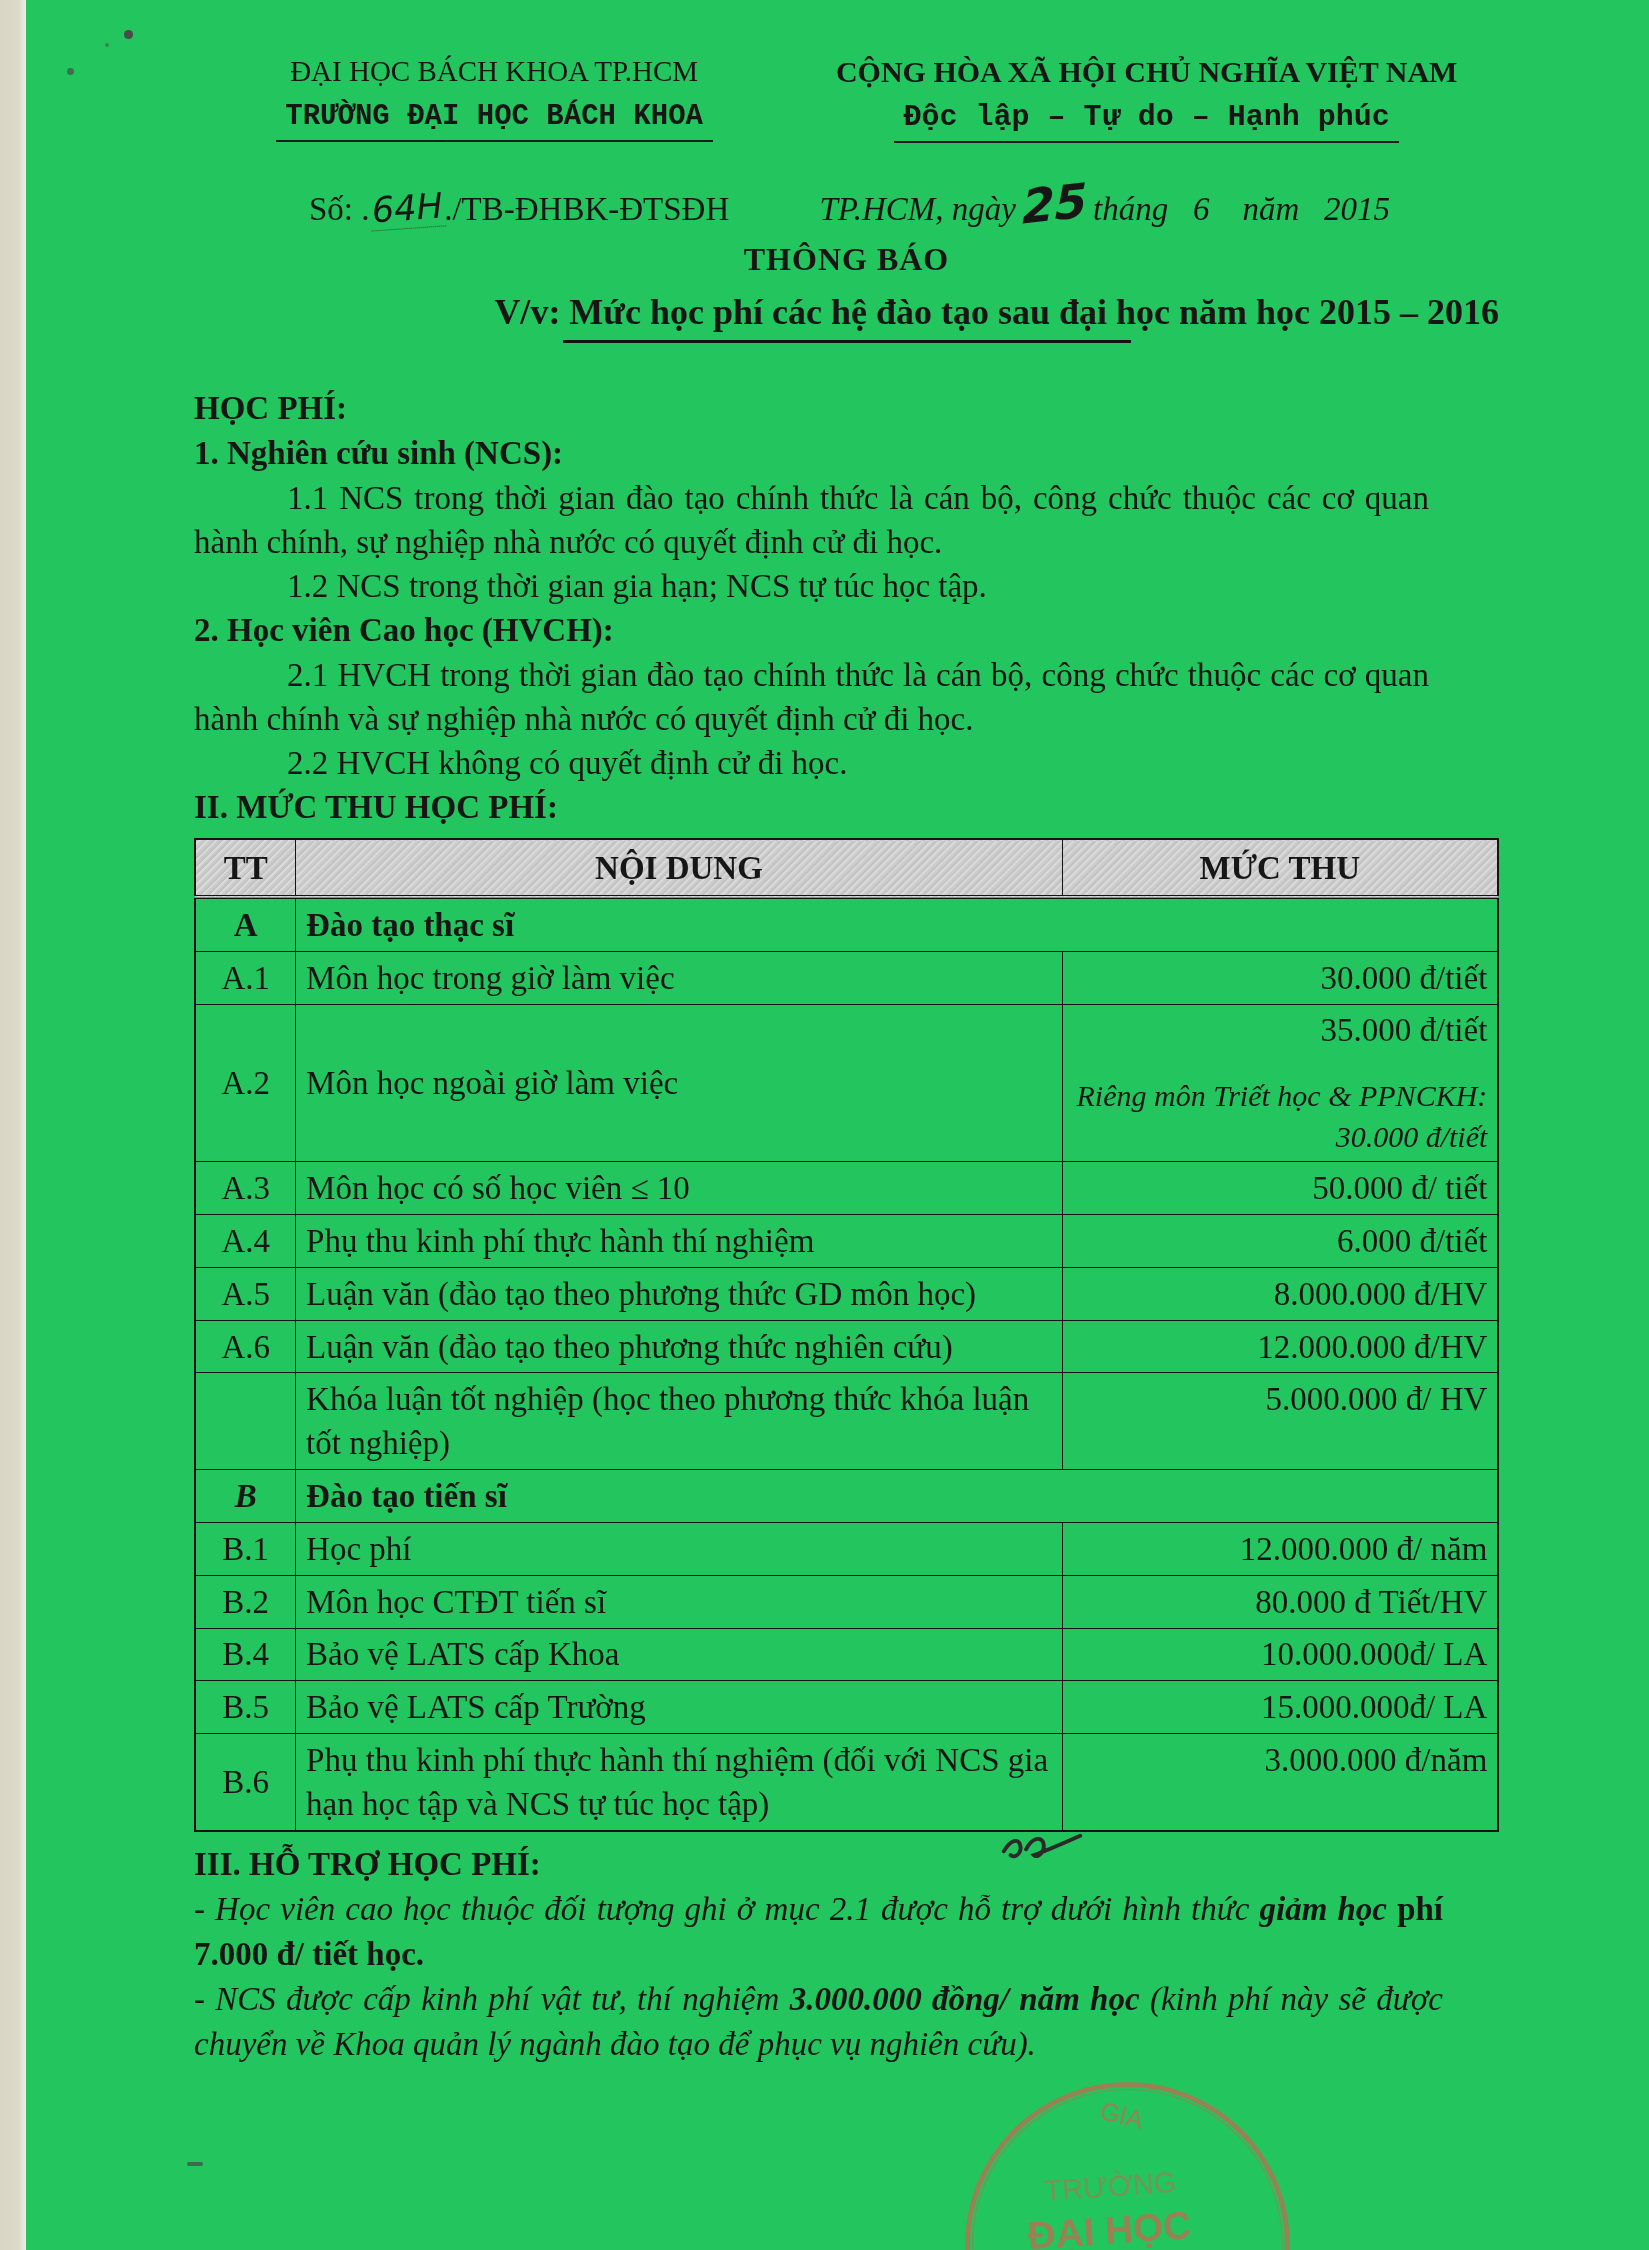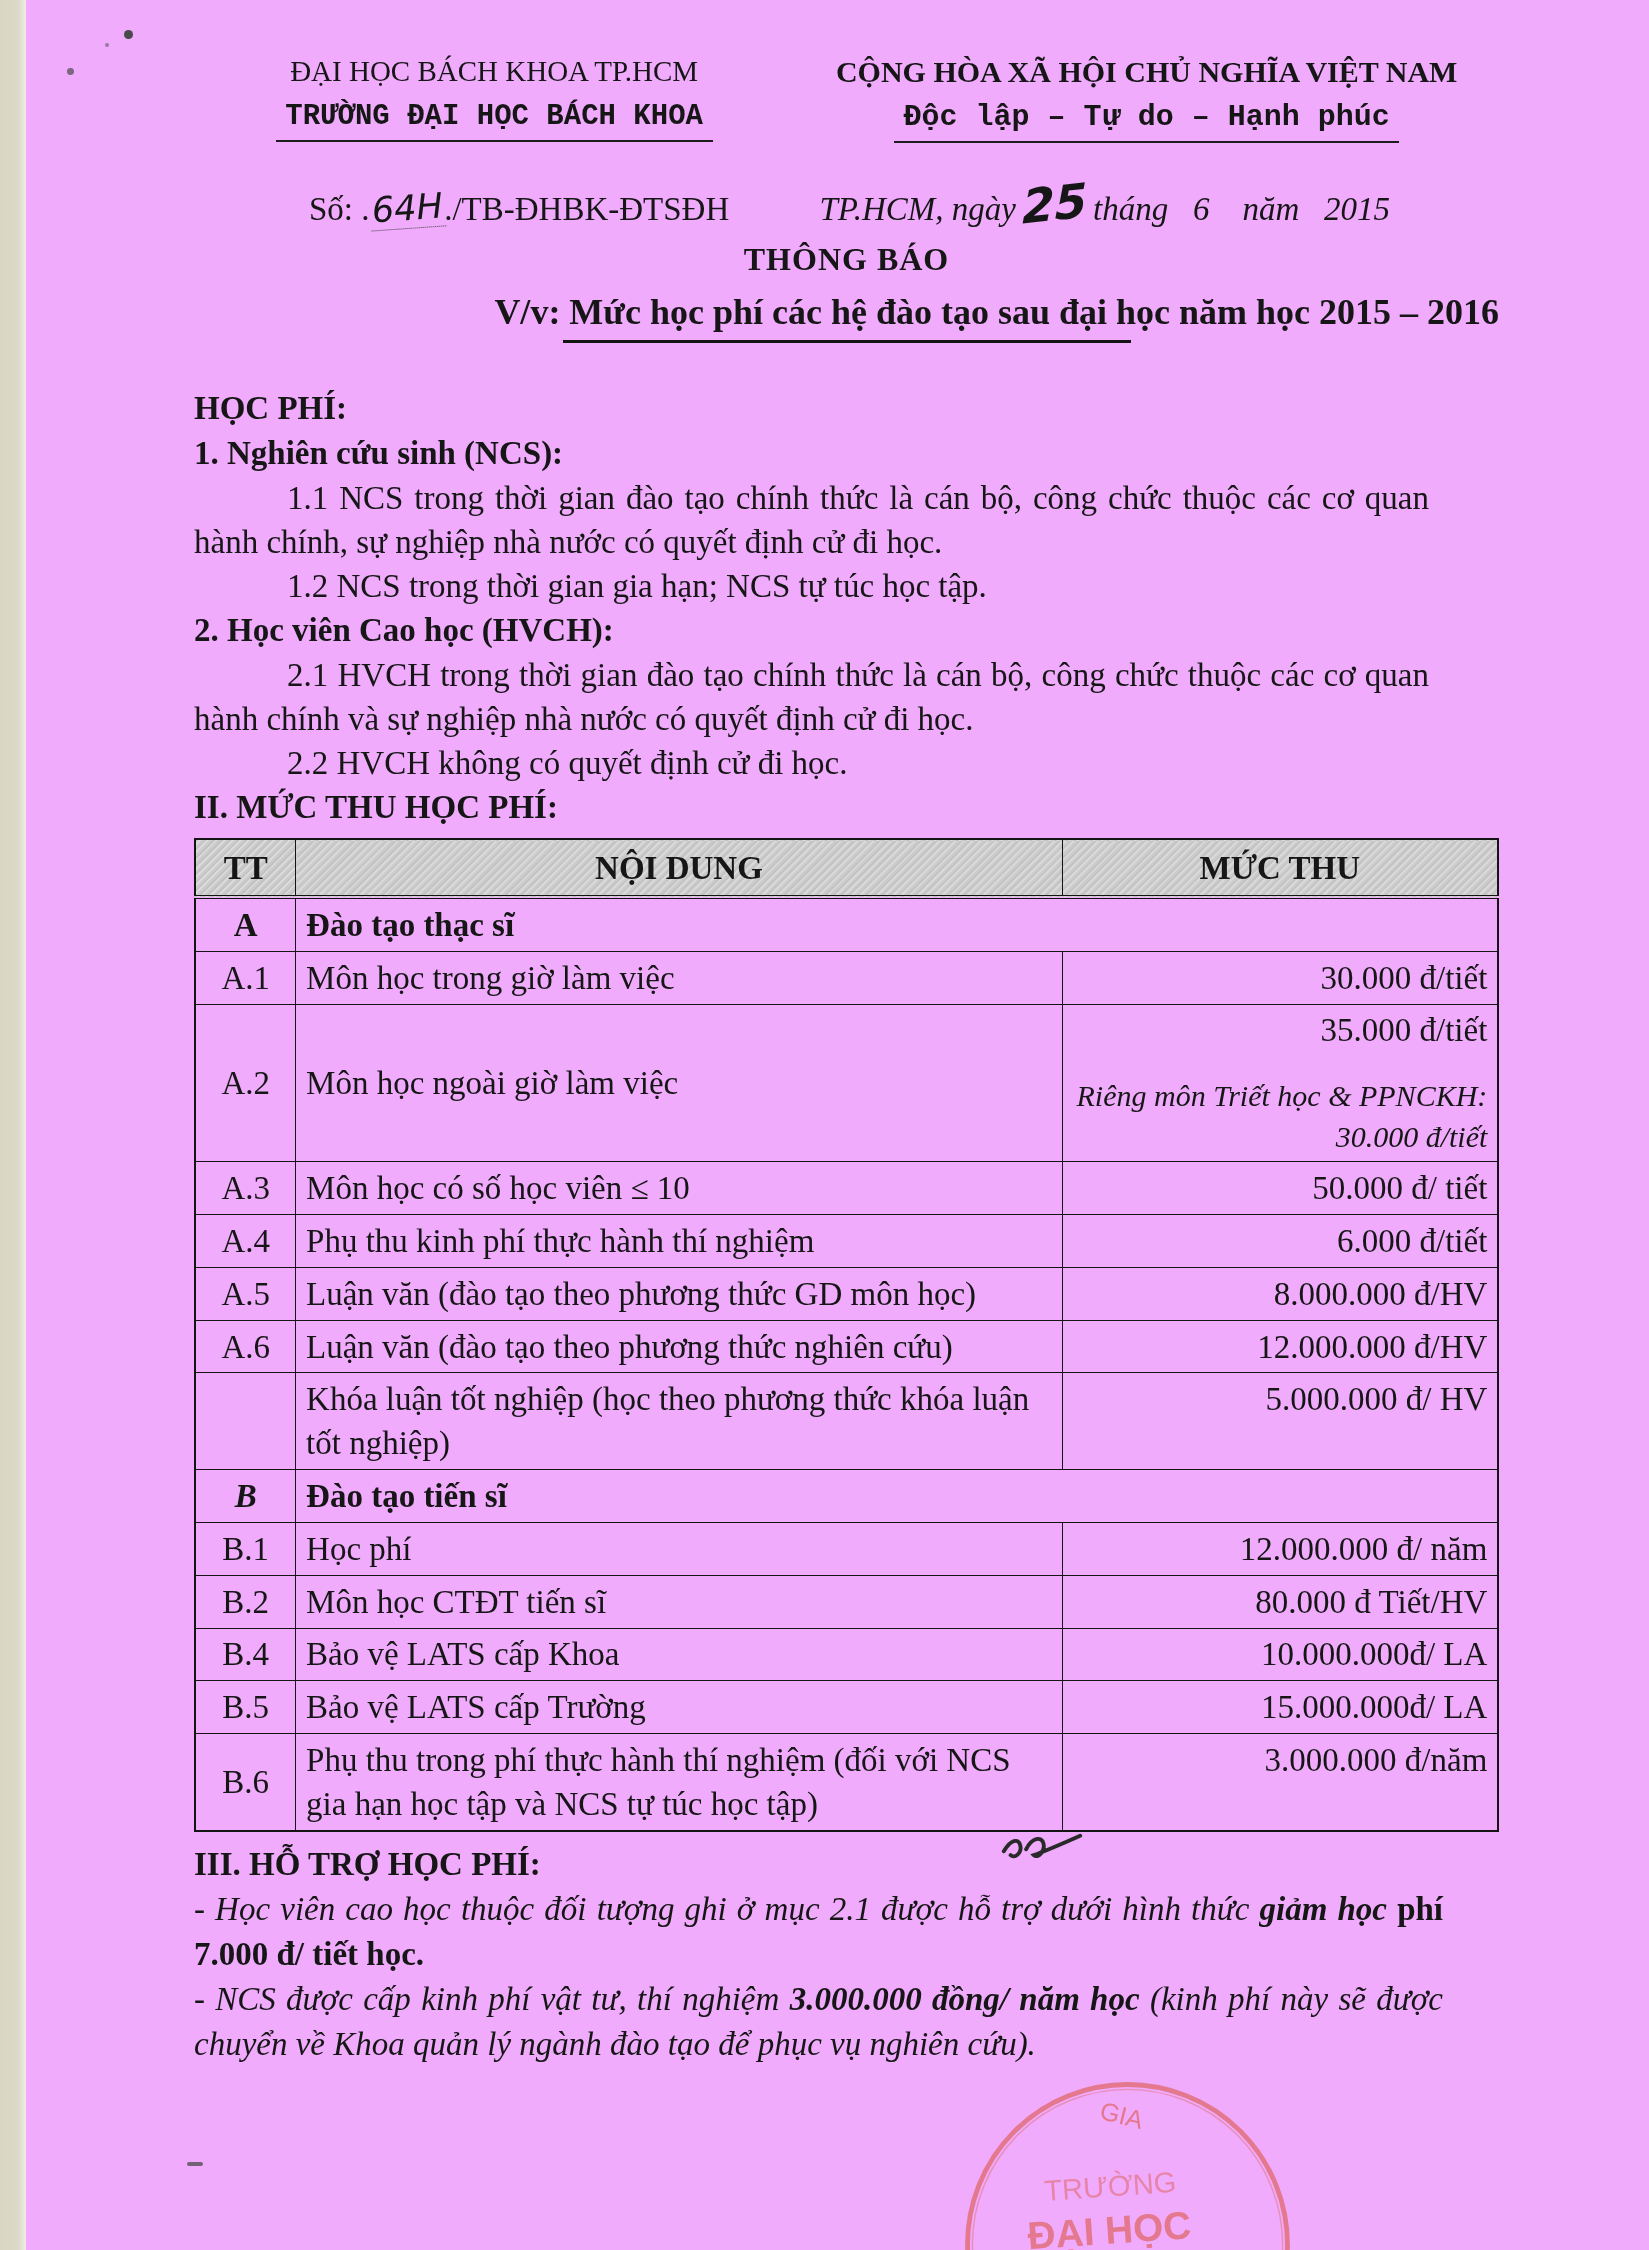--- a/index.html
+++ b/index.html
@@ -1,19 +1,19 @@
 <!DOCTYPE html>
 <html><head>
 <meta charset="utf-8">
 <style>
   html,body{margin:0;padding:0;background:#9a9a9a;}
   .page{
     position:relative;
     width:1650px;height:2250px;
-    background:#f0abfc;
+    background:#22c55e;
     overflow:hidden;
     font-family:"Liberation Serif","DejaVu Serif",serif;
     color:#161616;
   }
   .scan-strip{position:absolute;left:0;top:0;width:26px;height:100%;
     background:linear-gradient(90deg,#d9d6c4 0%,#dcd9c9 70%,#efeee6 100%);}
   .speck{position:absolute;background:#4a4a4a;border-radius:50%;}
   .content{position:absolute;left:194px;top:50px;width:1305px;}
 
   
@@ -202,21 +202,21 @@
             </tr>
             <tr>
               <td class="c-tt">B.5</td>
               <td class="c-content">Bảo vệ LATS cấp Trường</td>
               <td class="c-val">
                 <div>15.000.000đ/ LA</div>
               </td>
             </tr>
             <tr>
               <td class="c-tt">B.6</td>
-              <td class="c-content">Phụ thu trong phí thực hành thí nghiệm (đối với NCS gia hạn học tập và NCS tự túc học tập)</td>
+              <td class="c-content">Phụ thu kinh phí thực hành thí nghiệm (đối với NCS gia hạn học tập và NCS tự túc học tập)</td>
               <td class="c-val">
                 <div>3.000.000 đ/năm</div>
               </td>
             </tr>
           </tbody>
       </table>
 
       <p class="h-bold" style="margin-top:9.7px;">III. HỖ TRỢ HỌC PHÍ:</p>
       <div class="support">
           <p><span class="seg-i">- Học viên cao học thuộc đối tượng ghi ở mục 2.1 được hỗ trợ dưới hình thức </span><span class="seg-bi">giảm học </span><span class="seg-b">phí 7.000 đ/ tiết học.</span></p>

